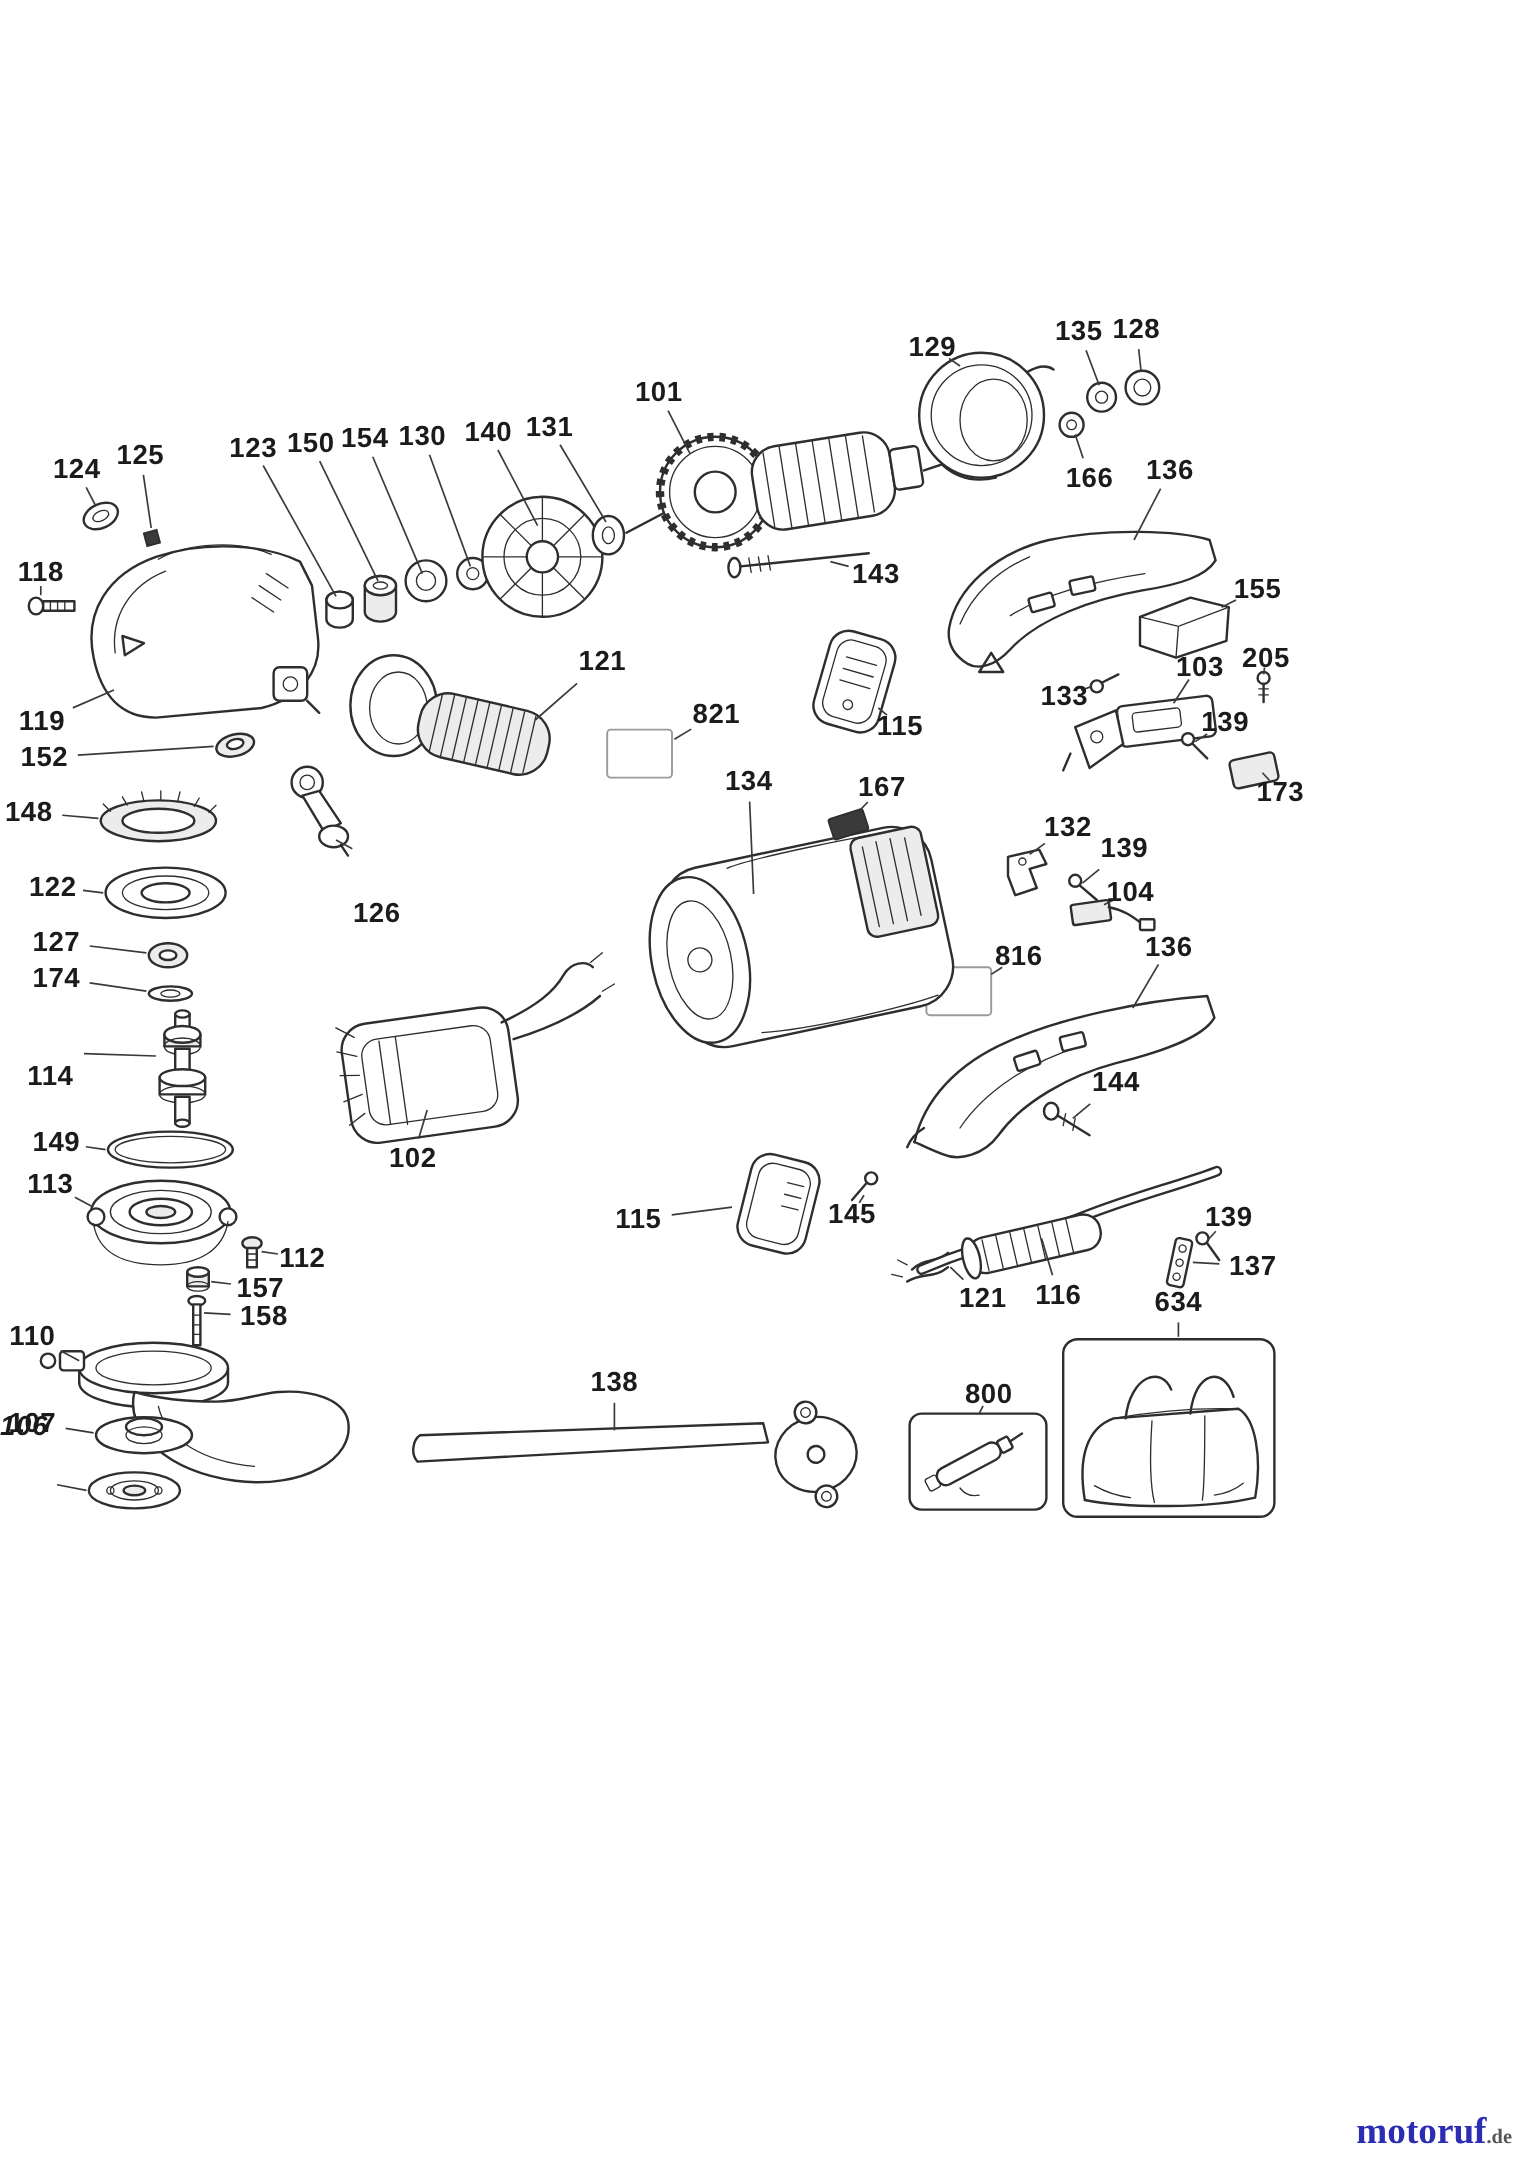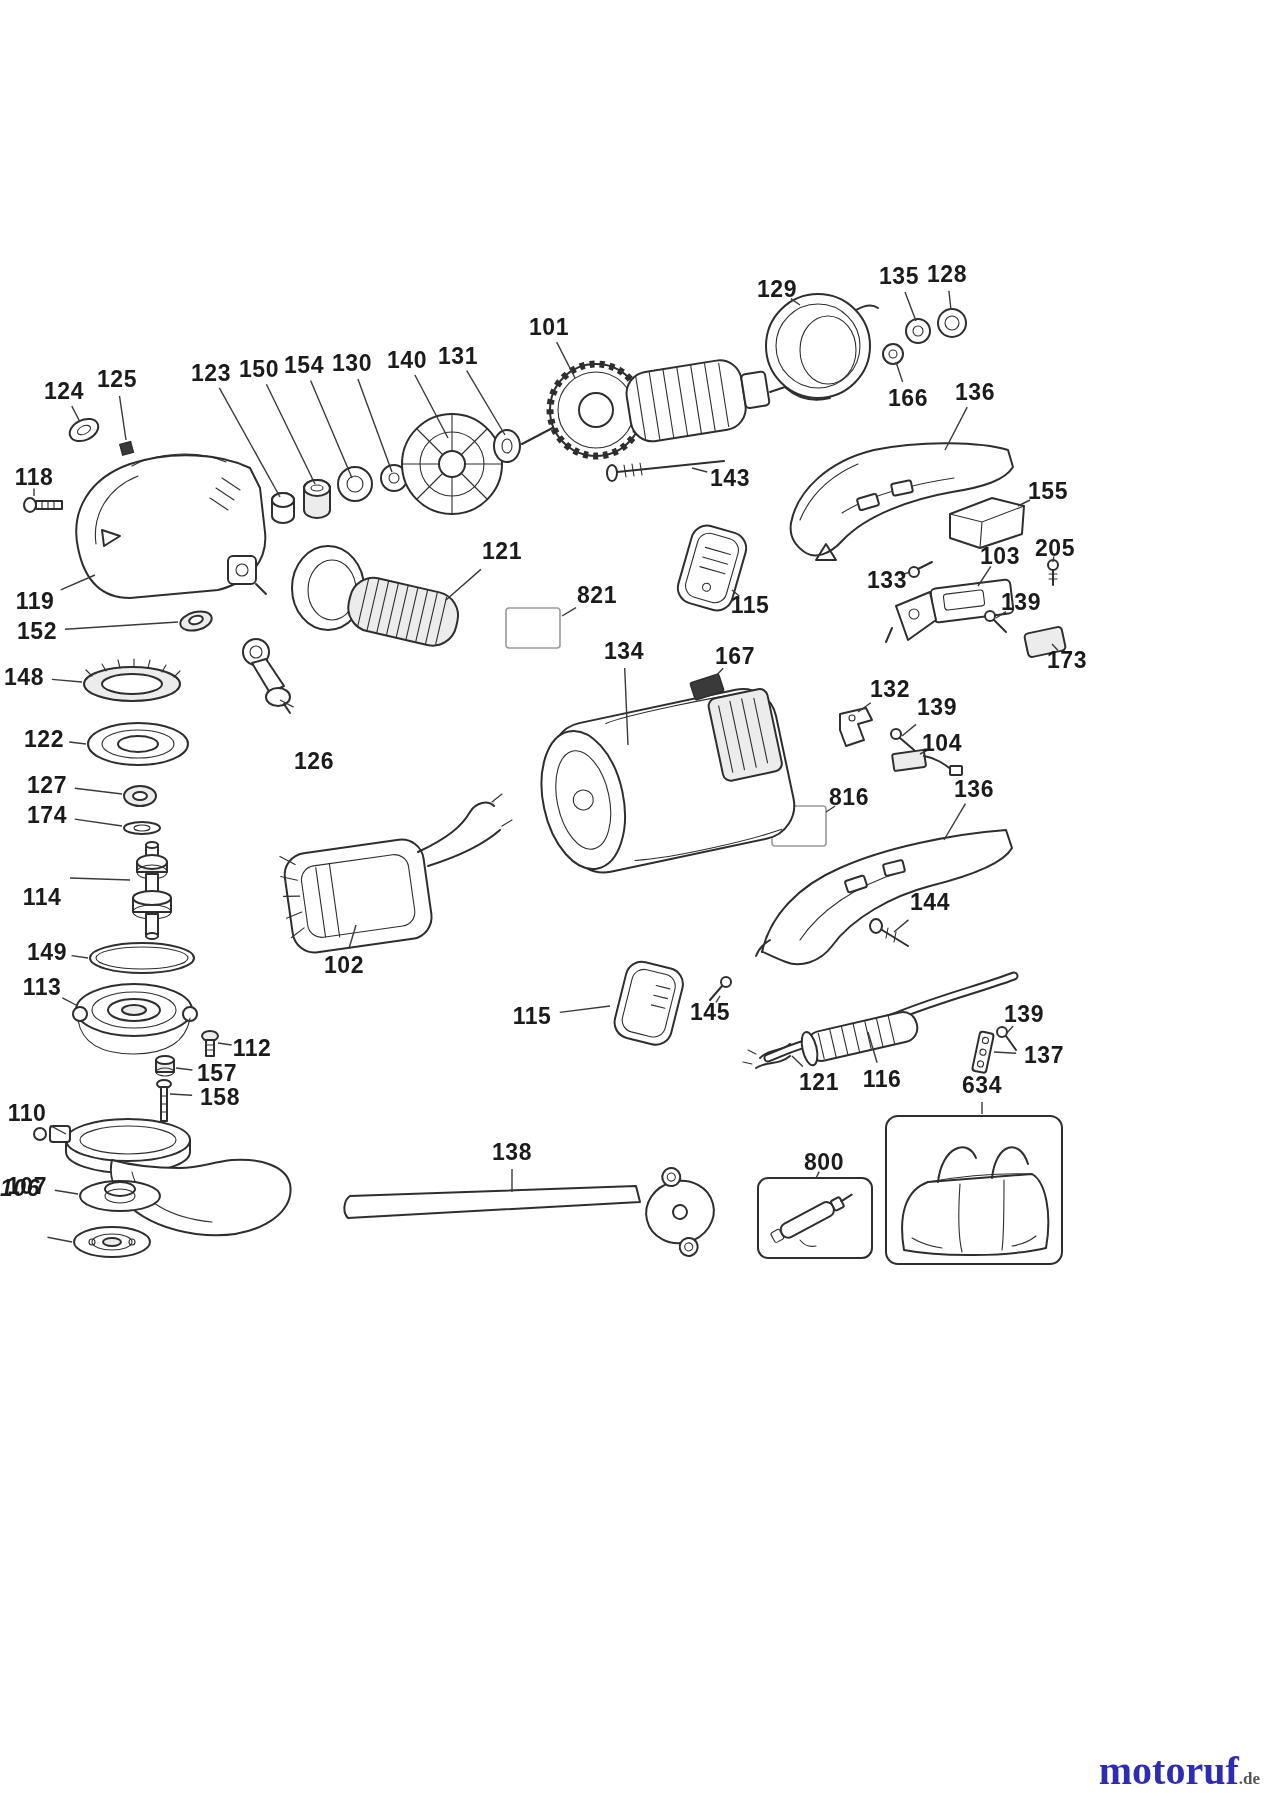--- a/index.html
+++ b/index.html
@@ -8,21 +8,21 @@
     background:#ffffff;
     font-family:"Liberation Sans", sans-serif;
     position:relative;overflow:hidden;
   }
   #stage{position:absolute;inset:0}
   #diagram{position:absolute;left:0;top:0;z-index:1}
   #label-layer{position:absolute;inset:0;z-index:2;font-weight:bold;font-size:23px}
   .part-label{position:absolute;transform:translate(-50%,-50%);letter-spacing:.5px;white-space:nowrap}
   #watermark{position:absolute;right:12px;bottom:6px;z-index:3;font-weight:bold;
     font-family:"Liberation Serif", serif;}
-  #brand-name{font-size:40px}
+  #brand-name{font-size:31px}
   #brand-tld{font-size:17px}
   
   #diagram .s{stroke:#2e2e2e;stroke-width:2;fill:none;stroke-linecap:round;stroke-linejoin:round}
   #diagram .sw{stroke:#2e2e2e;stroke-width:2;fill:#ffffff;stroke-linejoin:round}
   #diagram .sl{stroke:#2e2e2e;stroke-width:2;fill:#ececec;stroke-linejoin:round}
   #diagram .sd{stroke:#2e2e2e;stroke-width:1.5;fill:#3a3a3a}
   #diagram .t{stroke:#2e2e2e;stroke-width:1.1;fill:none;stroke-linecap:round}
   #diagram .box{stroke:#9a9a9a;stroke-width:1.6;fill:#ffffff}
   #leader-lines line{stroke:#3a3a3a;stroke-width:1.4}
 </style>

